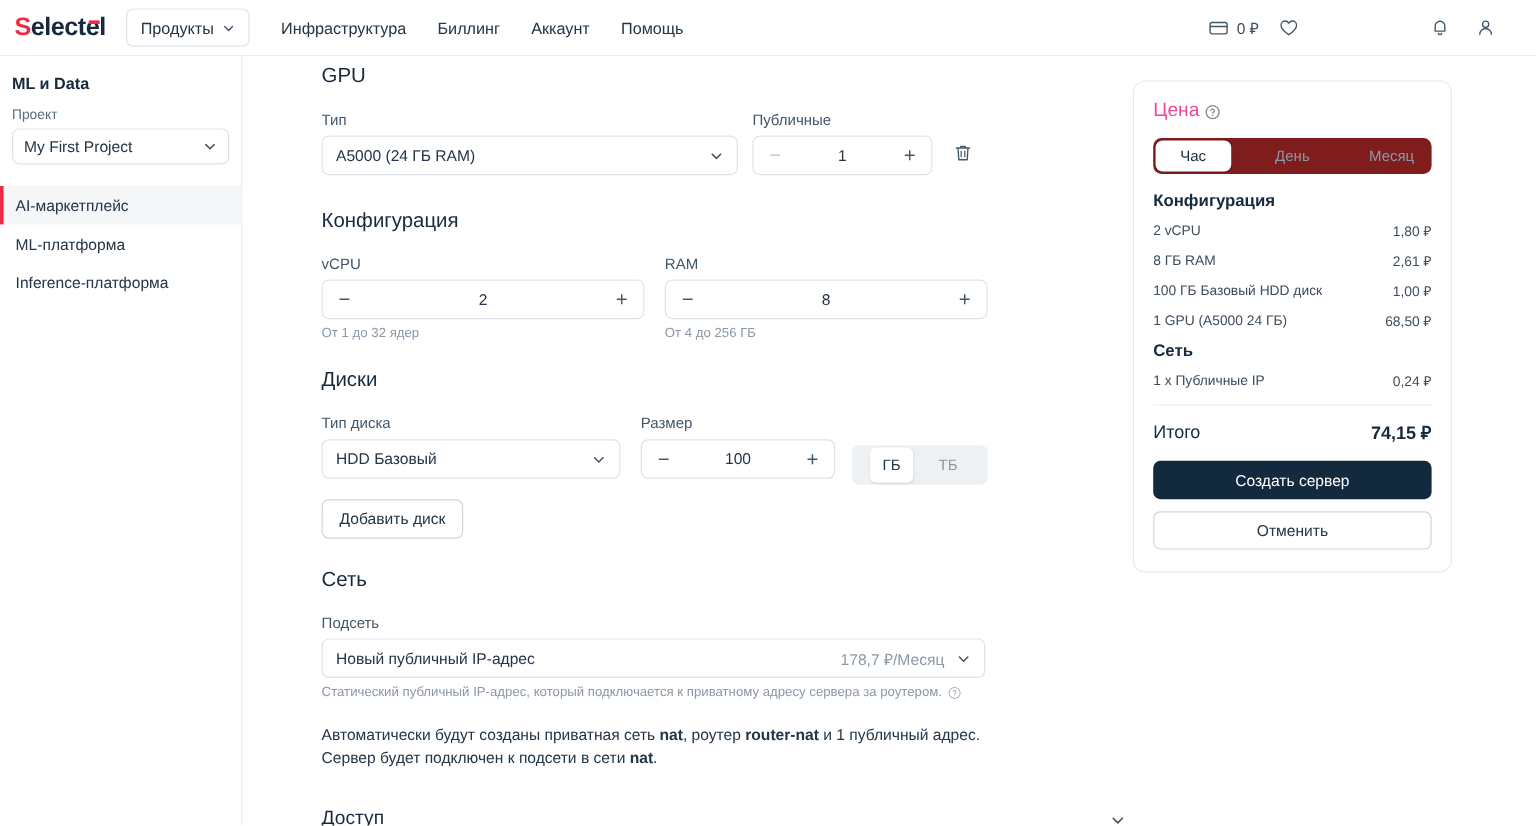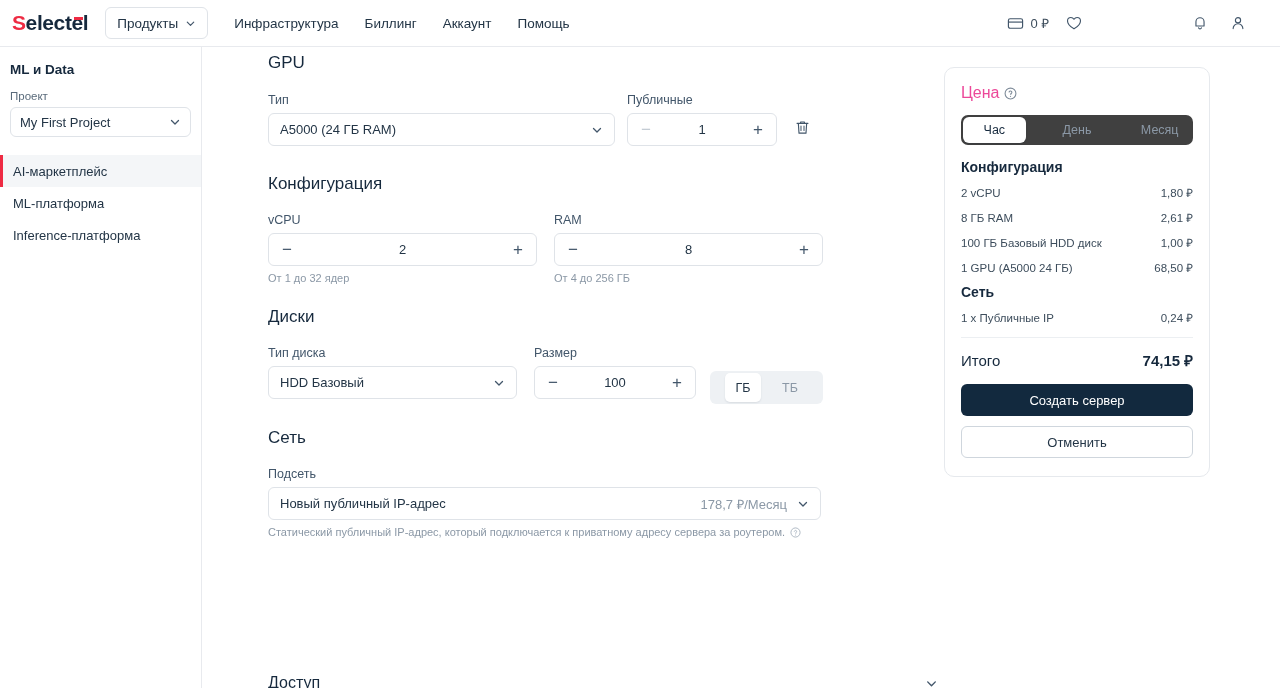--- a/index.html
+++ b/index.html
@@ -115,21 +115,21 @@
   .acc-row .c { margin-left: auto; }
 
   
   .price-panel {
     position: absolute; left: 742px; top: 20px; width: 266px;
     border: 1px solid #e6e9ed; border-radius: 10px; background: #fff;
     padding: 16px 16px 18px 16px;
   }
   .pp-title { font-size: 16px; color: #ec4899; display: flex; align-items: center; gap: 5px; }
   .seg {
-    margin-top: 13px; height: 30px; background: #404040; border-radius: 7px;
+    margin-top: 13px; height: 30px; background: #7f1d1d; border-radius: 7px;
     display: flex; padding: 2px; gap: 20px;
   }
   .seg .s {
     flex: 1; display: flex; align-items: center; justify-content: center;
     font-size: 12.5px; color: #8b98a6; border-radius: 6px; cursor: pointer;
   }
   .seg .s.on { background: #fff; color: #16293d;
                box-shadow: 0 1px 2px rgba(20,40,60,.12); }
   .pp-group { margin-top: 14px; font-size: 14px; font-weight: 700; color: #16293d; }
   .pp-line {
@@ -316,20 +316,23 @@
         </div>
 
         <div style="margin-left:14px; padding-top:25px">
           <div class="unit-toggle">
             <div class="u on">ГБ</div>
             <div class="u">ТБ</div>
           </div>
         </div>
       </div>
 
+      <div style="margin-top:12px">
+        <button class="btn-outline">Добавить диск</button>
+      </div>
 
       <h2 class="sec" style="margin-top:24px">Сеть</h2>
 
       <div style="margin-top:19px; width:553px">
         <div class="fld-label">Подсеть</div>
         <div class="select-box">
           <span class="sv">Новый публичный IP-адрес</span>
           <span class="price">178,7 ₽/Месяц</span>
           <svg class="chev" width="12" height="12" viewBox="0 0 12 12">
             <path d="M2.5 4.5 L6 8 L9.5 4.5" fill="none" stroke="#42566a" stroke-width="1.3" stroke-linecap="round" stroke-linejoin="round"></path>
@@ -338,20 +341,28 @@
         <div class="hint" style="display:flex; align-items:center; gap:5px">
           <span>Статический публичный IP-адрес, который подключается к приватному адресу сервера за роутером.</span>
           <svg width="11" height="11" viewBox="0 0 12 12">
             <circle cx="6" cy="6" r="5" fill="none" stroke="#a8b4c0" stroke-width="1"></circle>
             <path d="M4.7 4.6 a1.3 1.3 0 1 1 1.6 1.6 v.7" fill="none" stroke="#a8b4c0" stroke-width="1" stroke-linecap="round"></path>
             <circle cx="6" cy="8.6" r="0.55" fill="#a8b4c0"></circle>
           </svg>
         </div>
       </div>
 
+      <div class="para" style="margin-top:20px; width:553px">
+        <div>
+          <span>Автоматически будут созданы приватная сеть </span><b>nat</b><span>, роутер </span><b>router-nat</b><span> и 1 публичный адрес.</span>
+        </div>
+        <div>
+          <span>Сервер будет подключен к подсети в сети </span><b>nat</b><span>.</span>
+        </div>
+      </div>
     </div>
 
     <div class="accordion">
       <div class="acc-row">
         <span class="t">Доступ</span>
         <svg class="c" width="13" height="13" viewBox="0 0 12 12">
           <path d="M2.5 4.5 L6 8 L9.5 4.5" fill="none" stroke="#42566a" stroke-width="1.3" stroke-linecap="round" stroke-linejoin="round"></path>
         </svg>
       </div>
 

